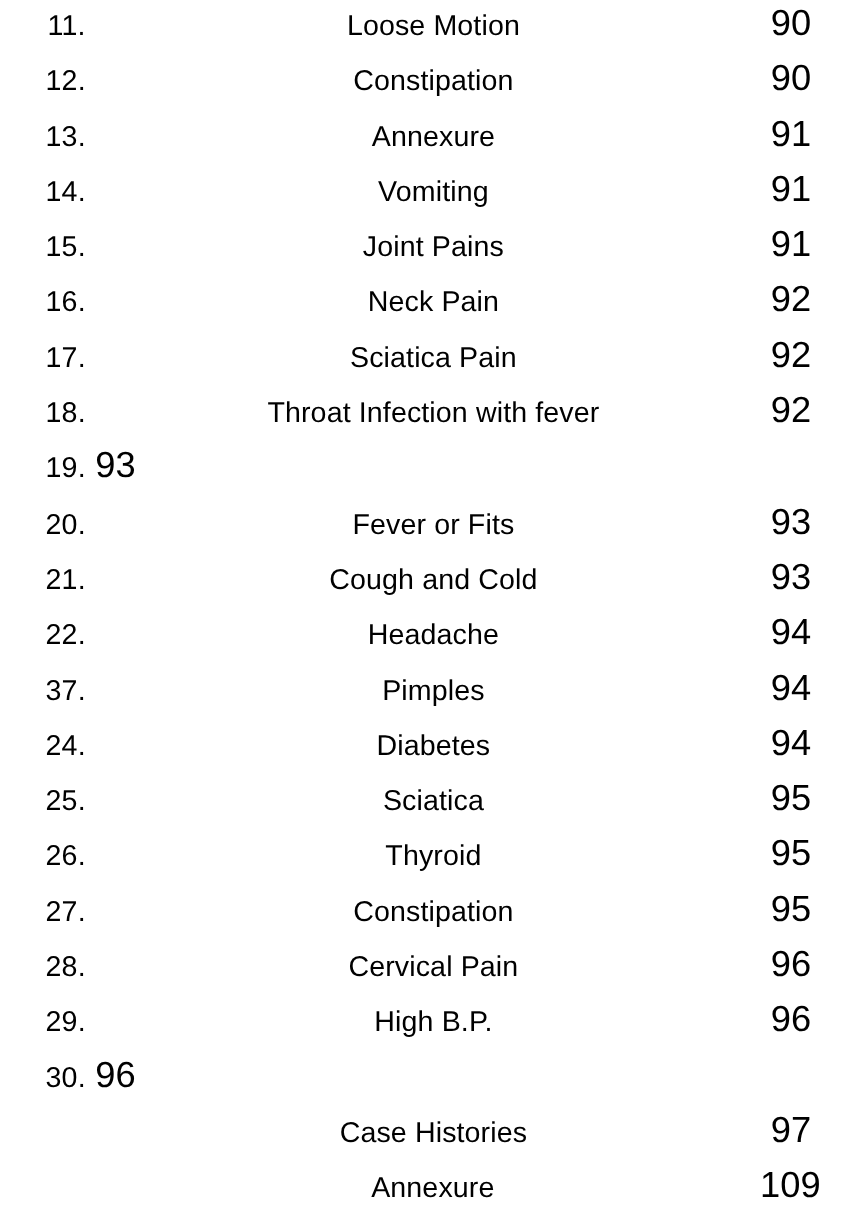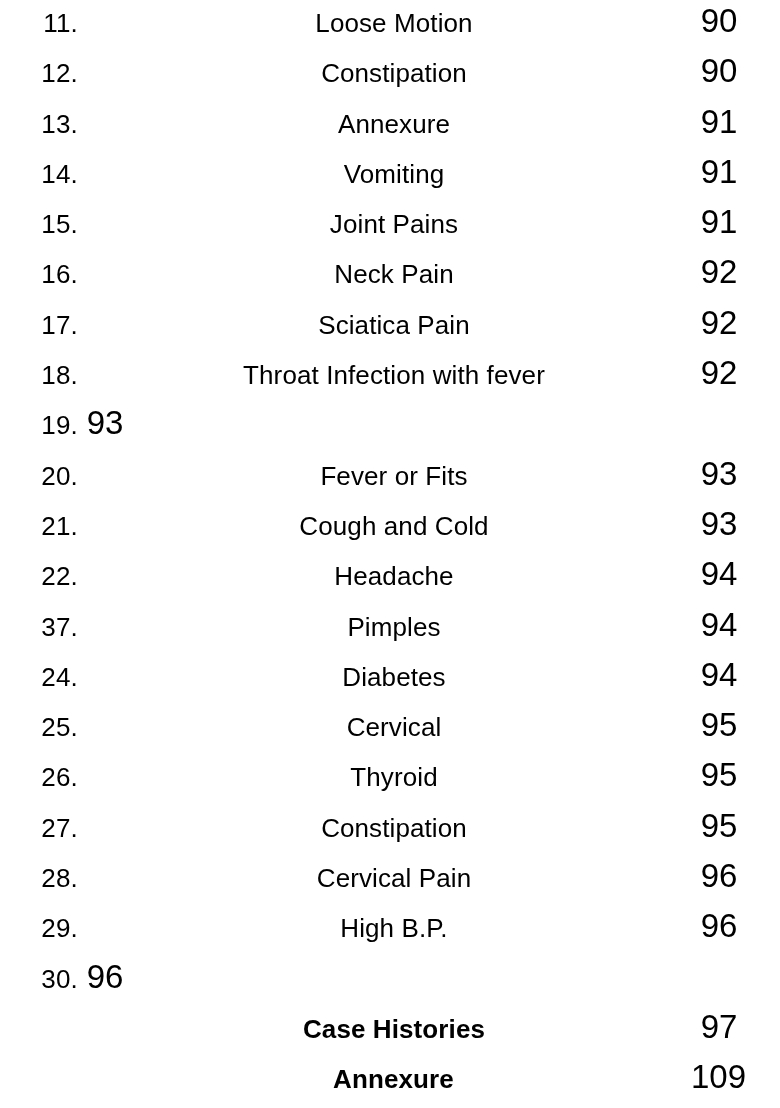--- a/index.html
+++ b/index.html
@@ -49,21 +49,21 @@
   .toc-page {
     flex: 0 0 auto;
     font-size: 33px;
     text-align: center;
     min-width: 54px;
   }
   .toc-row.section {
     font-weight: bold;
   }
   .toc-row.section .toc-title {
-    font-weight: bold;
+    font-weight: normal;
     padding-left: 18px;
     font-size: 26px;
   }
   .toc-row.section .toc-page {
     font-weight: normal;
   }
   .toc-row.section .toc-num {
     flex: 0 0 68px;
   }
 </style>
@@ -136,21 +136,21 @@
         <span class="toc-title">Pimples</span>
         <span class="toc-page">94</span>
       </li>
       <li class="toc-row">
         <span class="toc-num">24.</span>
         <span class="toc-title">Diabetes</span>
         <span class="toc-page">94</span>
       </li>
       <li class="toc-row">
         <span class="toc-num">25.</span>
-        <span class="toc-title">Cervical</span>
+        <span class="toc-title">Sciatica</span>
         <span class="toc-page">95</span>
       </li>
       <li class="toc-row">
         <span class="toc-num">26.</span>
         <span class="toc-title">Thyroid</span>
         <span class="toc-page">95</span>
       </li>
       <li class="toc-row">
         <span class="toc-num">27.</span>
         <span class="toc-title">Constipation</span>

